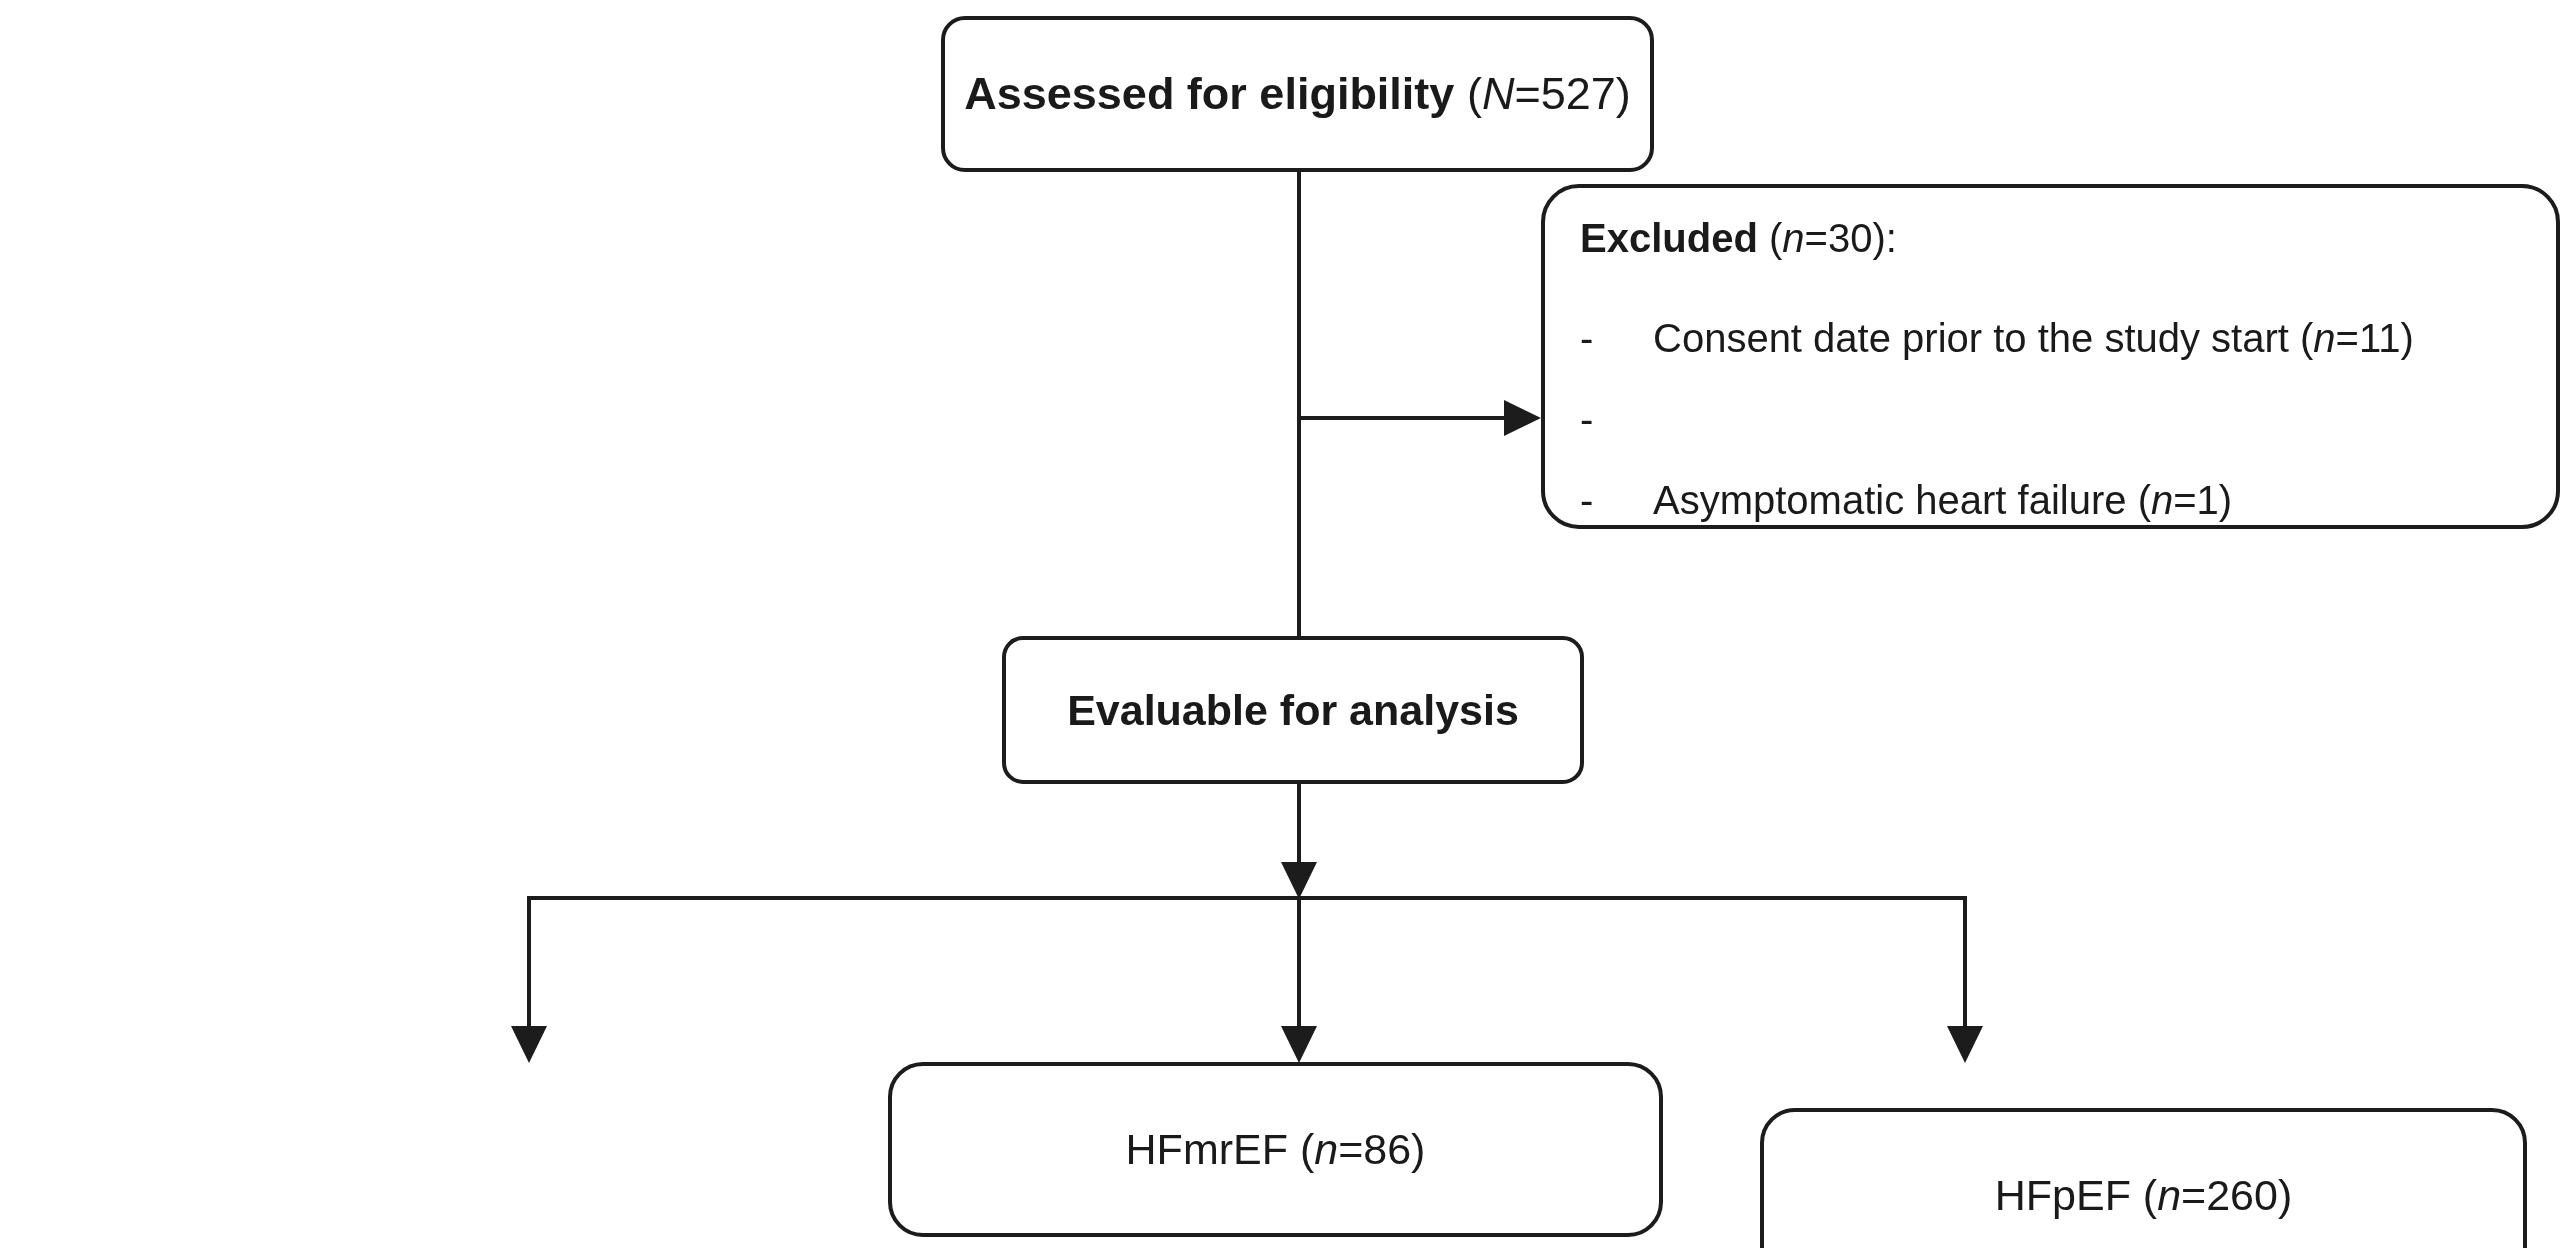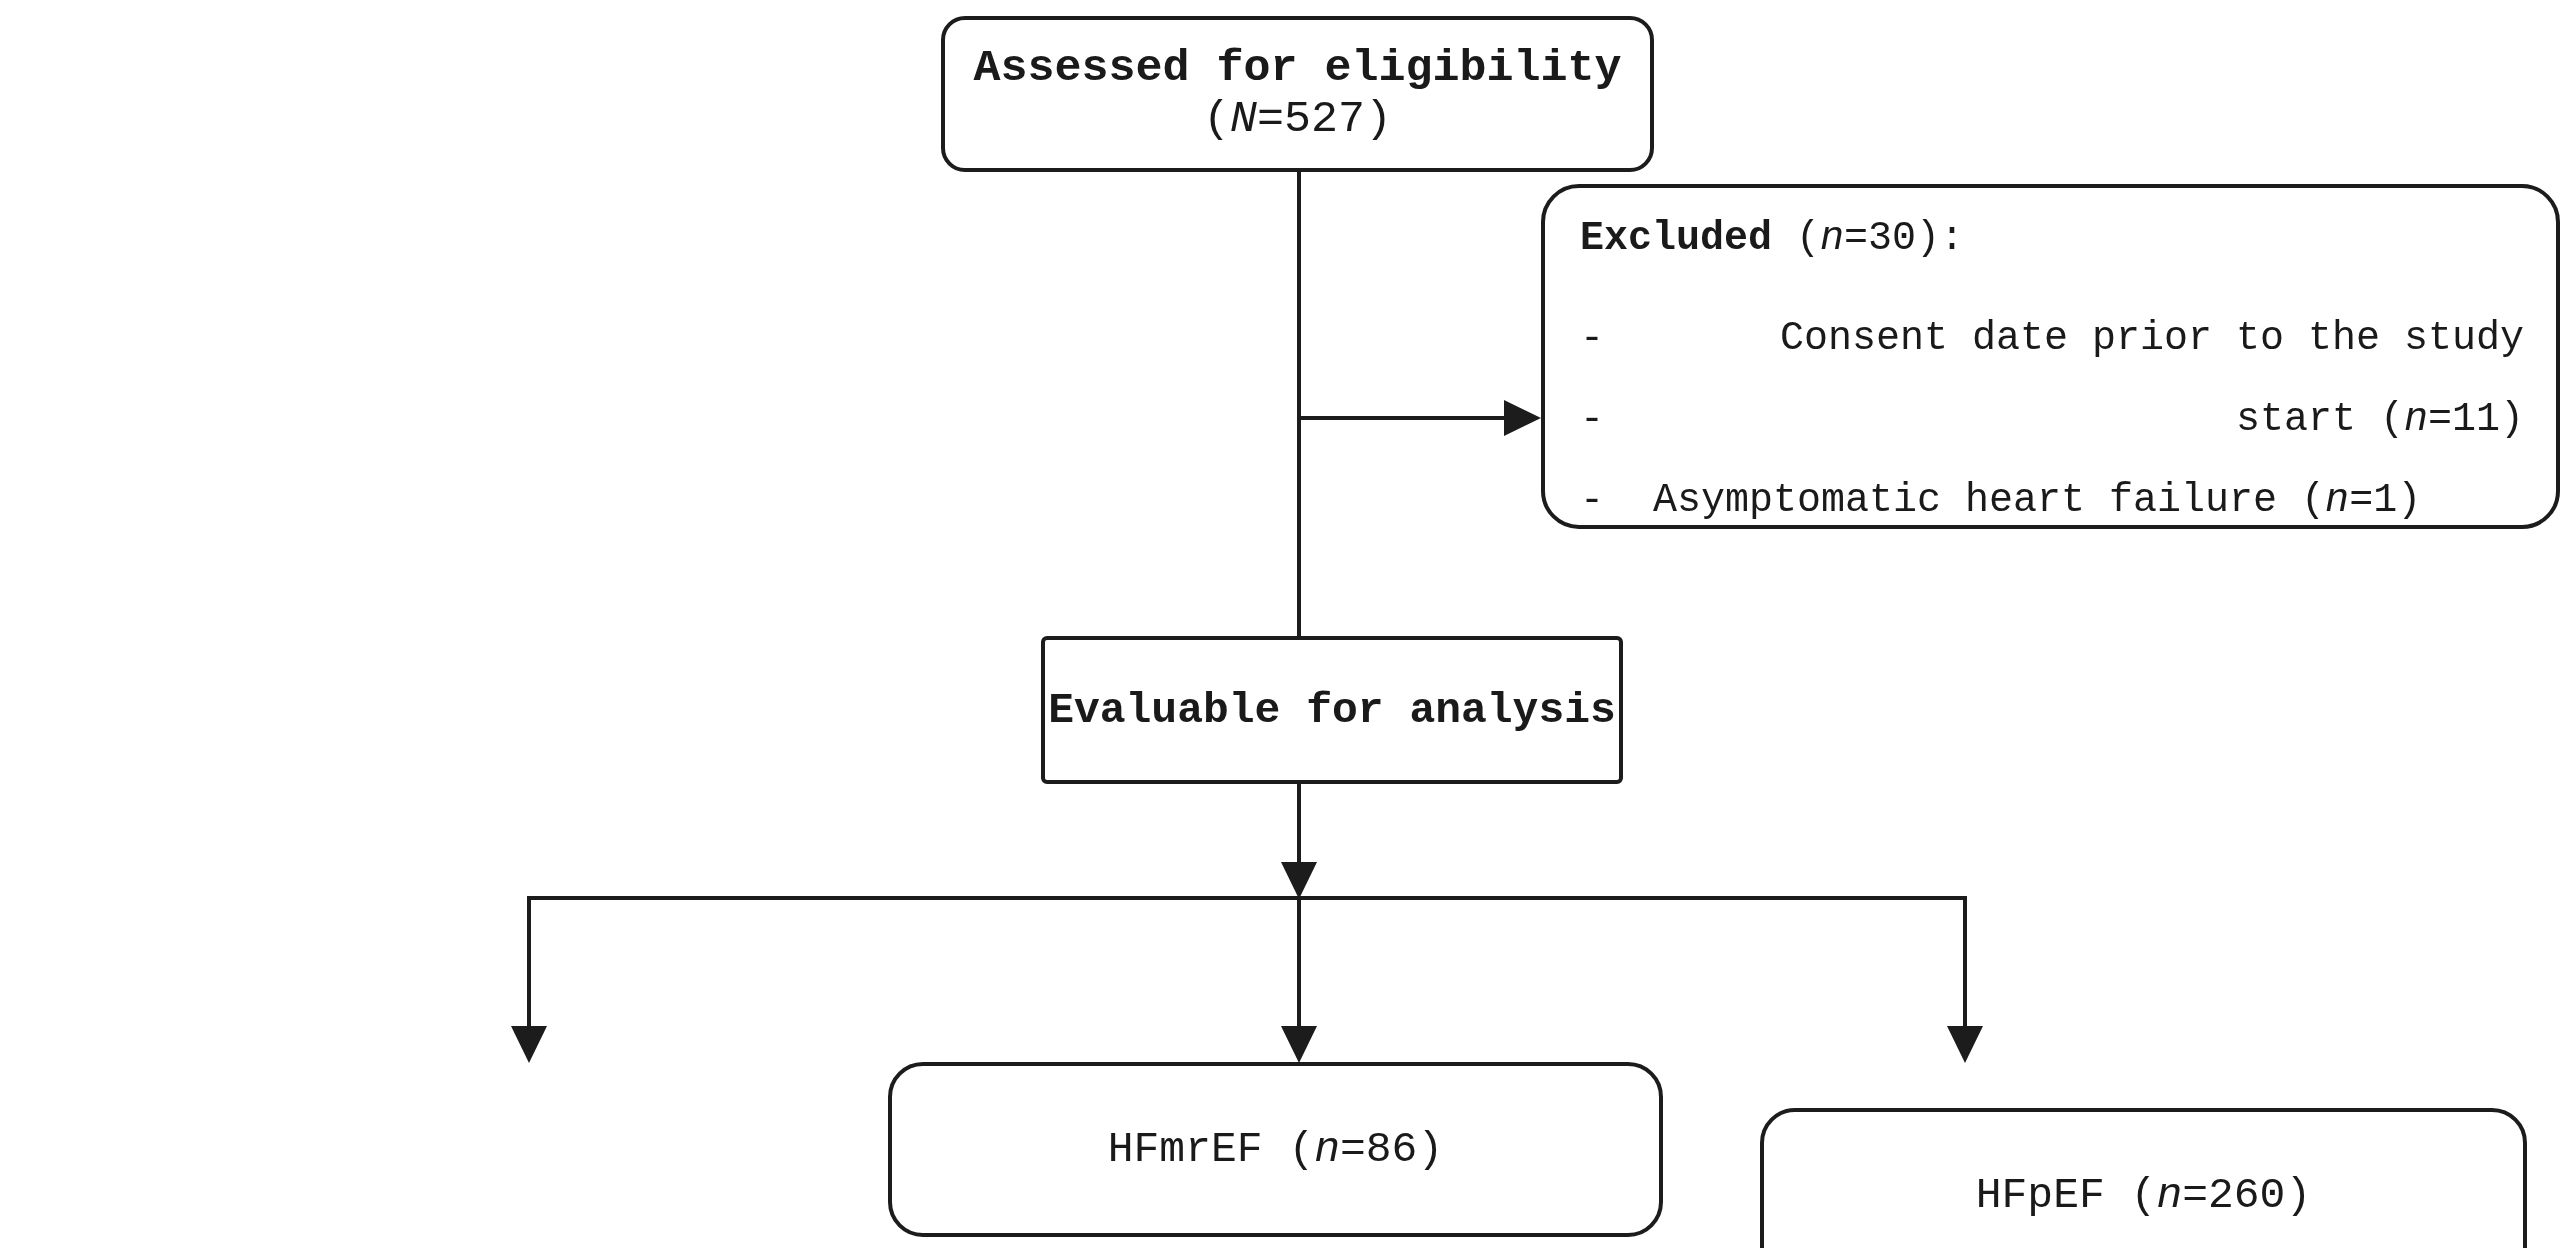--- a/index.html
+++ b/index.html
@@ -5,21 +5,21 @@
   html, body {
     margin: 0;
     padding: 0;
     background: #ffffff;
   }
   .canvas {
     position: relative;
     width: 2576px;
     height: 1249px;
     background: #ffffff;
-    font-family: Liberation Mono, monospace;
+    font-family: Liberation Sans, sans-serif;
     color: #1a1a1a;
     overflow: hidden;
   }
   
   .node {
     position: absolute;
     box-sizing: border-box;
     border: 4px solid #1c1c1c;
     background: #ffffff;
   }
@@ -36,23 +36,23 @@
     font-size: 45px;
   }
   .box-excluded {
     left: 1541px; top: 184px;
     width: 1019px; height: 345px;
     border-radius: 38px;
     font-size: 40px;
     padding: 25.5px 32px 0 35px;
   }
   .box-evaluable {
-    left: 1041px; top: 636px;
+    left: 1002px; top: 636px;
     width: 582px; height: 148px;
-    border-radius: 6px;
+    border-radius: 21px;
     font-size: 43px;
     line-height: 57px;
   }
   .box-group {
     top: 1062px;
     height: 175px;
     border-radius: 35px;
     font-size: 43px;
   }
   .box-hfref  { left: 16px;   width: 790px; }

